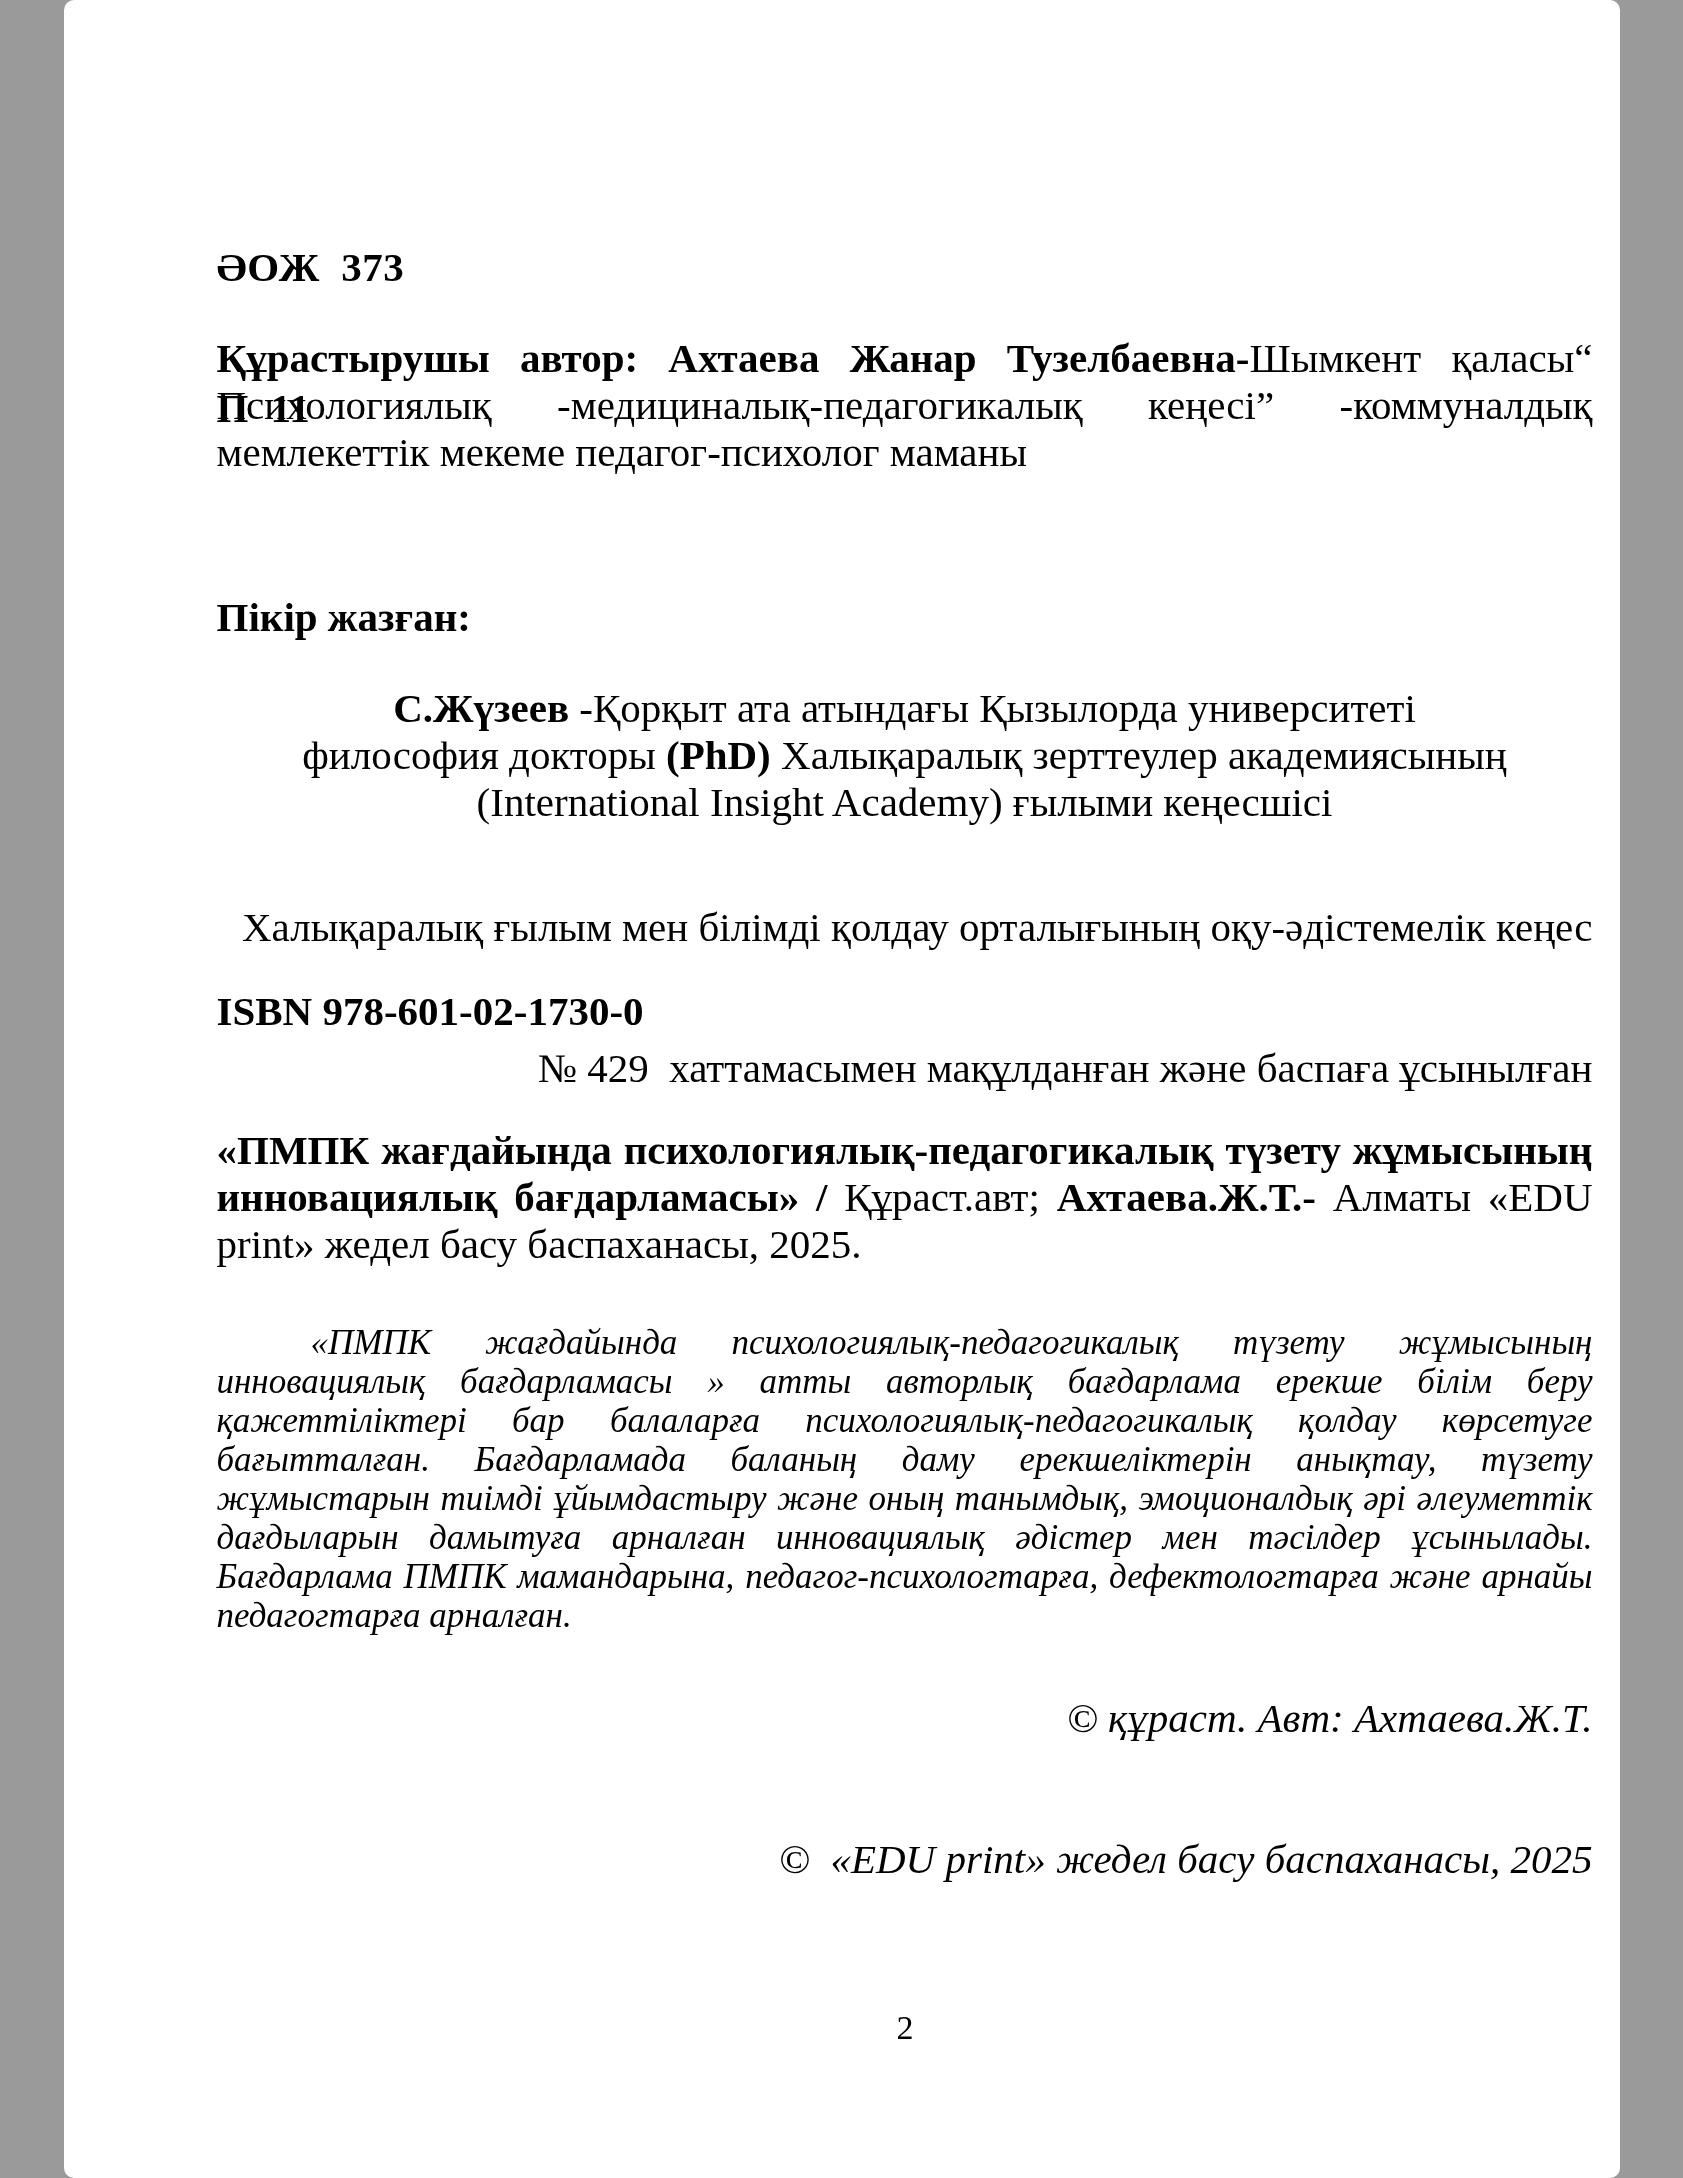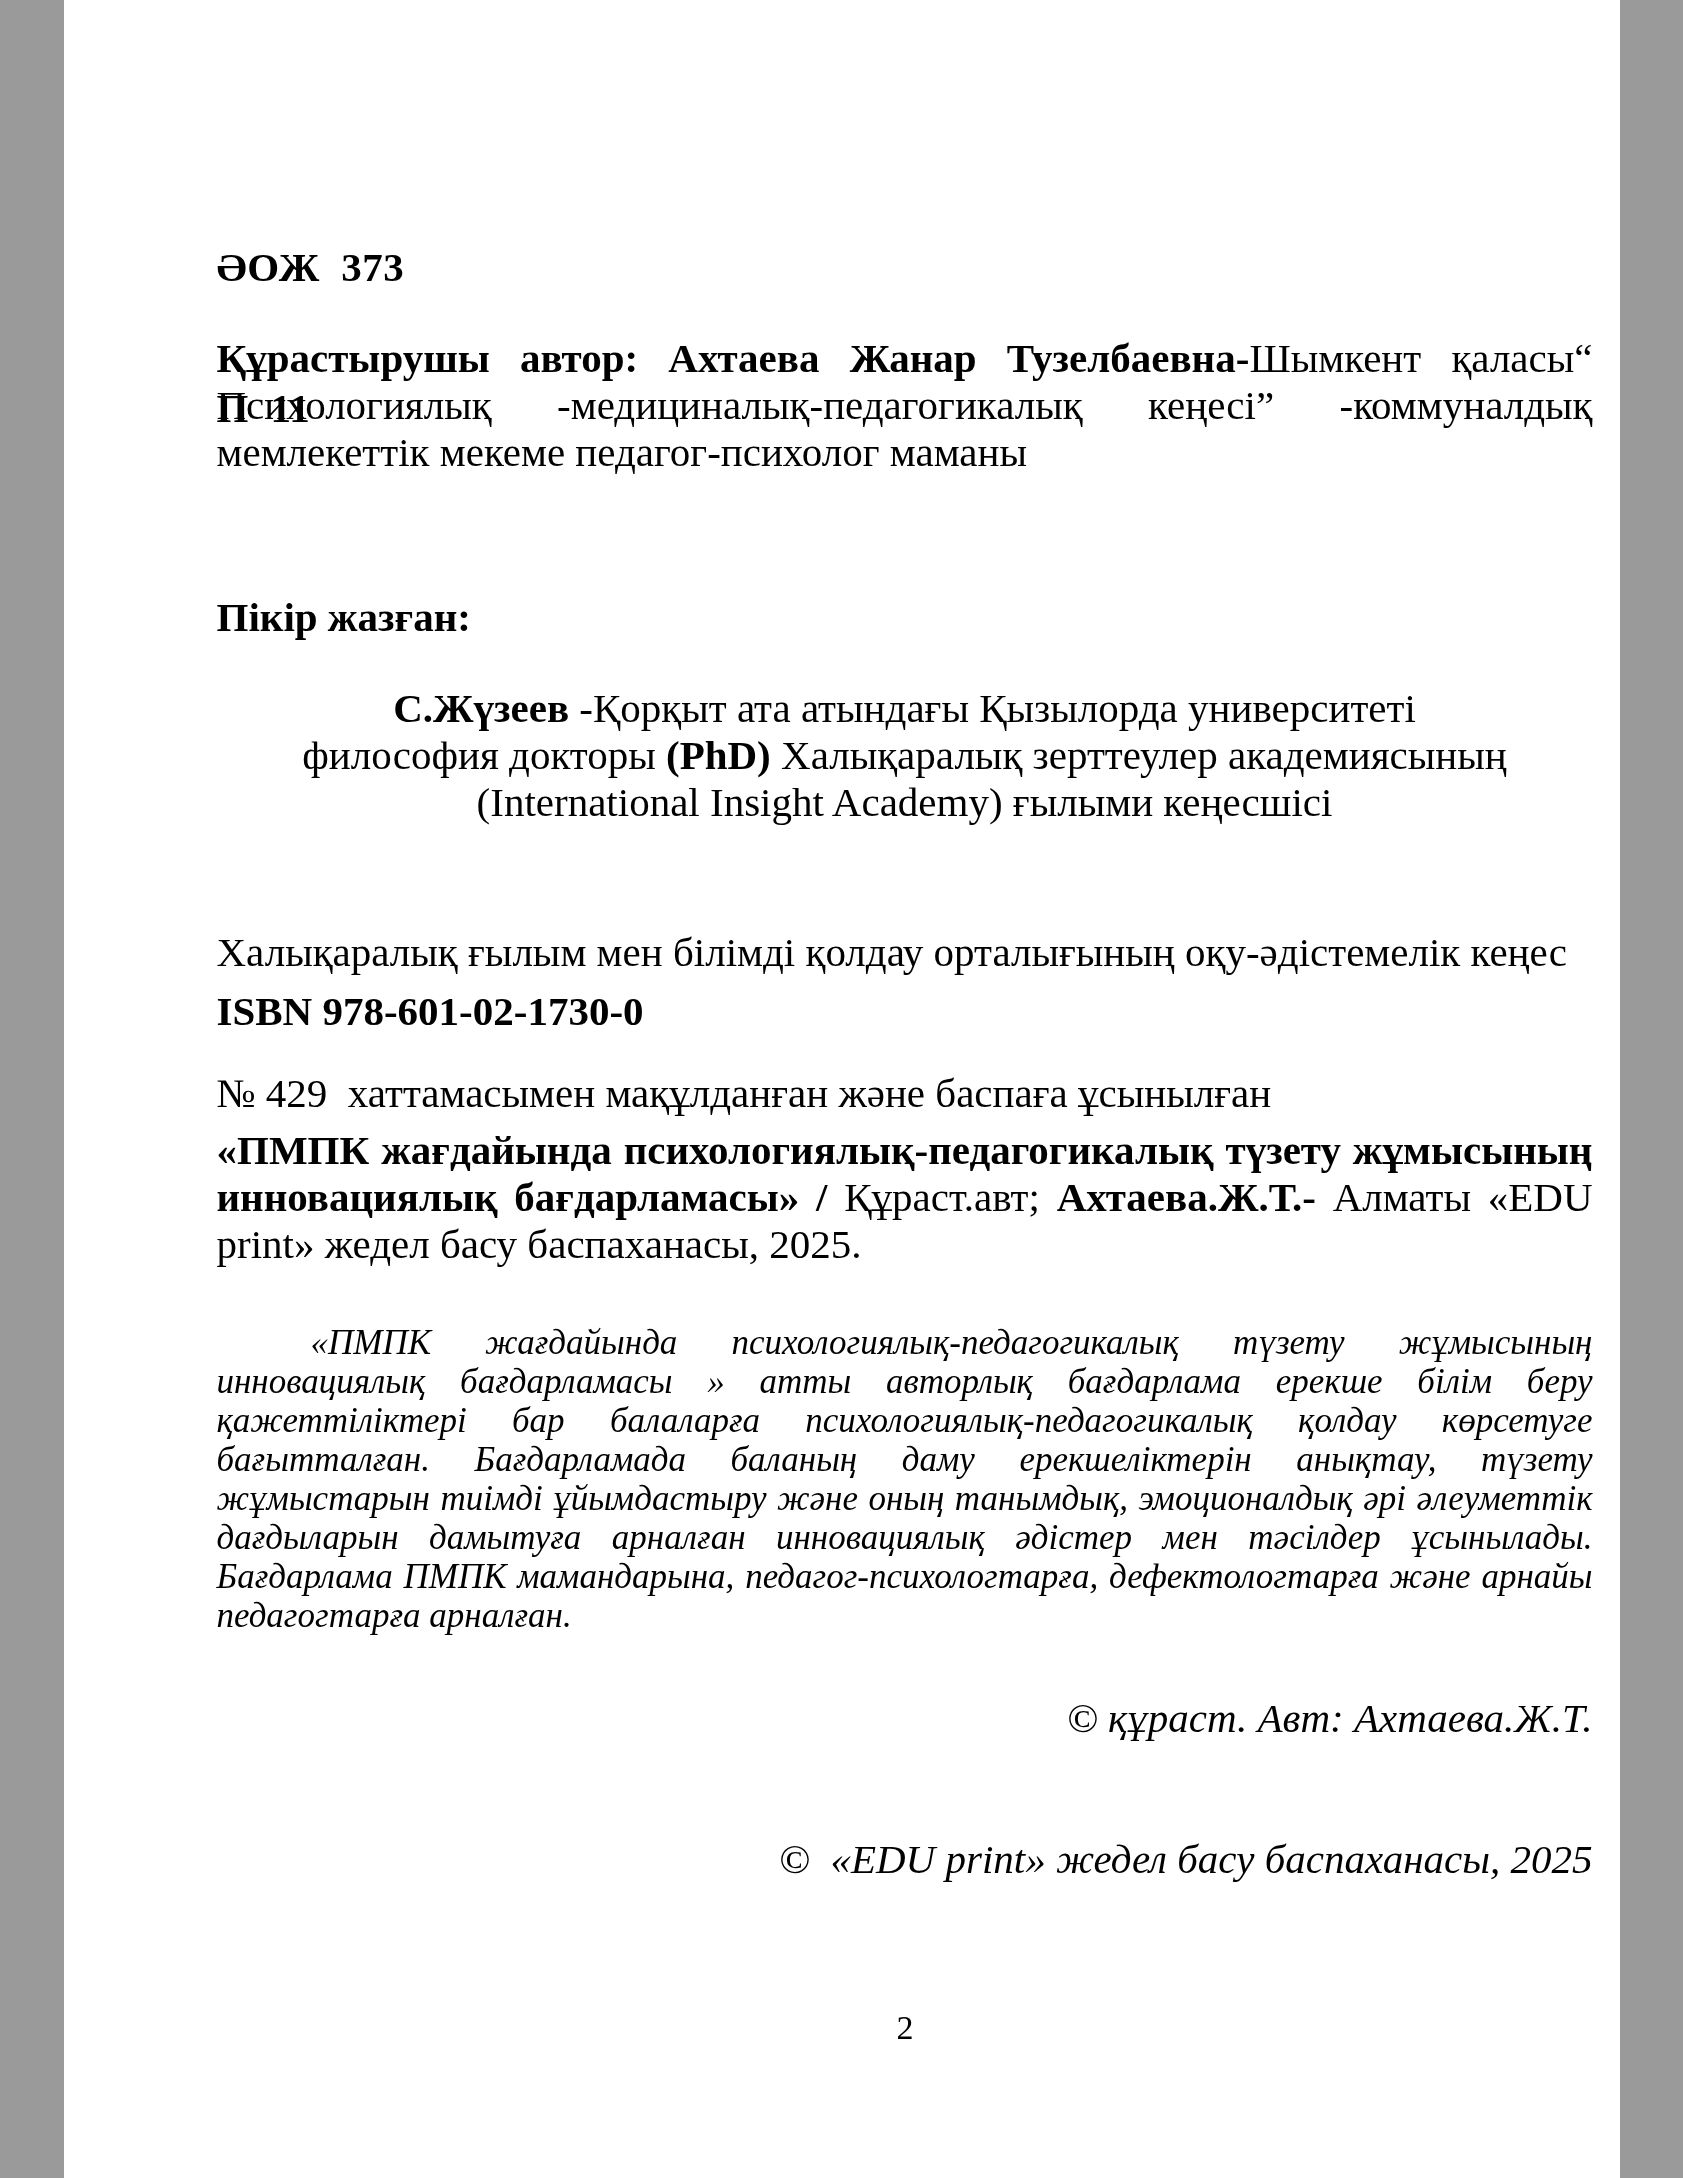--- a/index.html
+++ b/index.html
@@ -6,20 +6,21 @@
   html, body { background: #9a9a9a; }
   .page {
     position: relative;
     width: 1556px;
     height: 2178px;
     background: #ffffff;
     font-family: "Liberation Serif", "DejaVu Serif", serif;
     color: #000000;
     overflow: hidden;
     margin: 0 auto;
+    border-radius: 10px;
   }
   .content-block {
     position: absolute;
     left: 153px;
     width: 1376px;
     font-size: 41px;
     line-height: 47px;
   }
   .codes {
     top: 150px;
@@ -37,22 +38,22 @@
     top: 594px;
     text-align: left;
     font-weight: bold;
   }
   .reviewer-block {
     top: 685px;
     text-align: center;
   }
   .reviewer-block .bold { font-weight: bold; text-align: right; }
   .approval-block {
-    top: 835px;
-    text-align: left;
+    top: 810px;
+    text-align: right;
     white-space: pre-wrap;
   }
   .isbn-line {
     top: 988px;
     font-weight: bold;
   }
   .imprint {
     top: 1127px;
     text-align: justify;
   }

